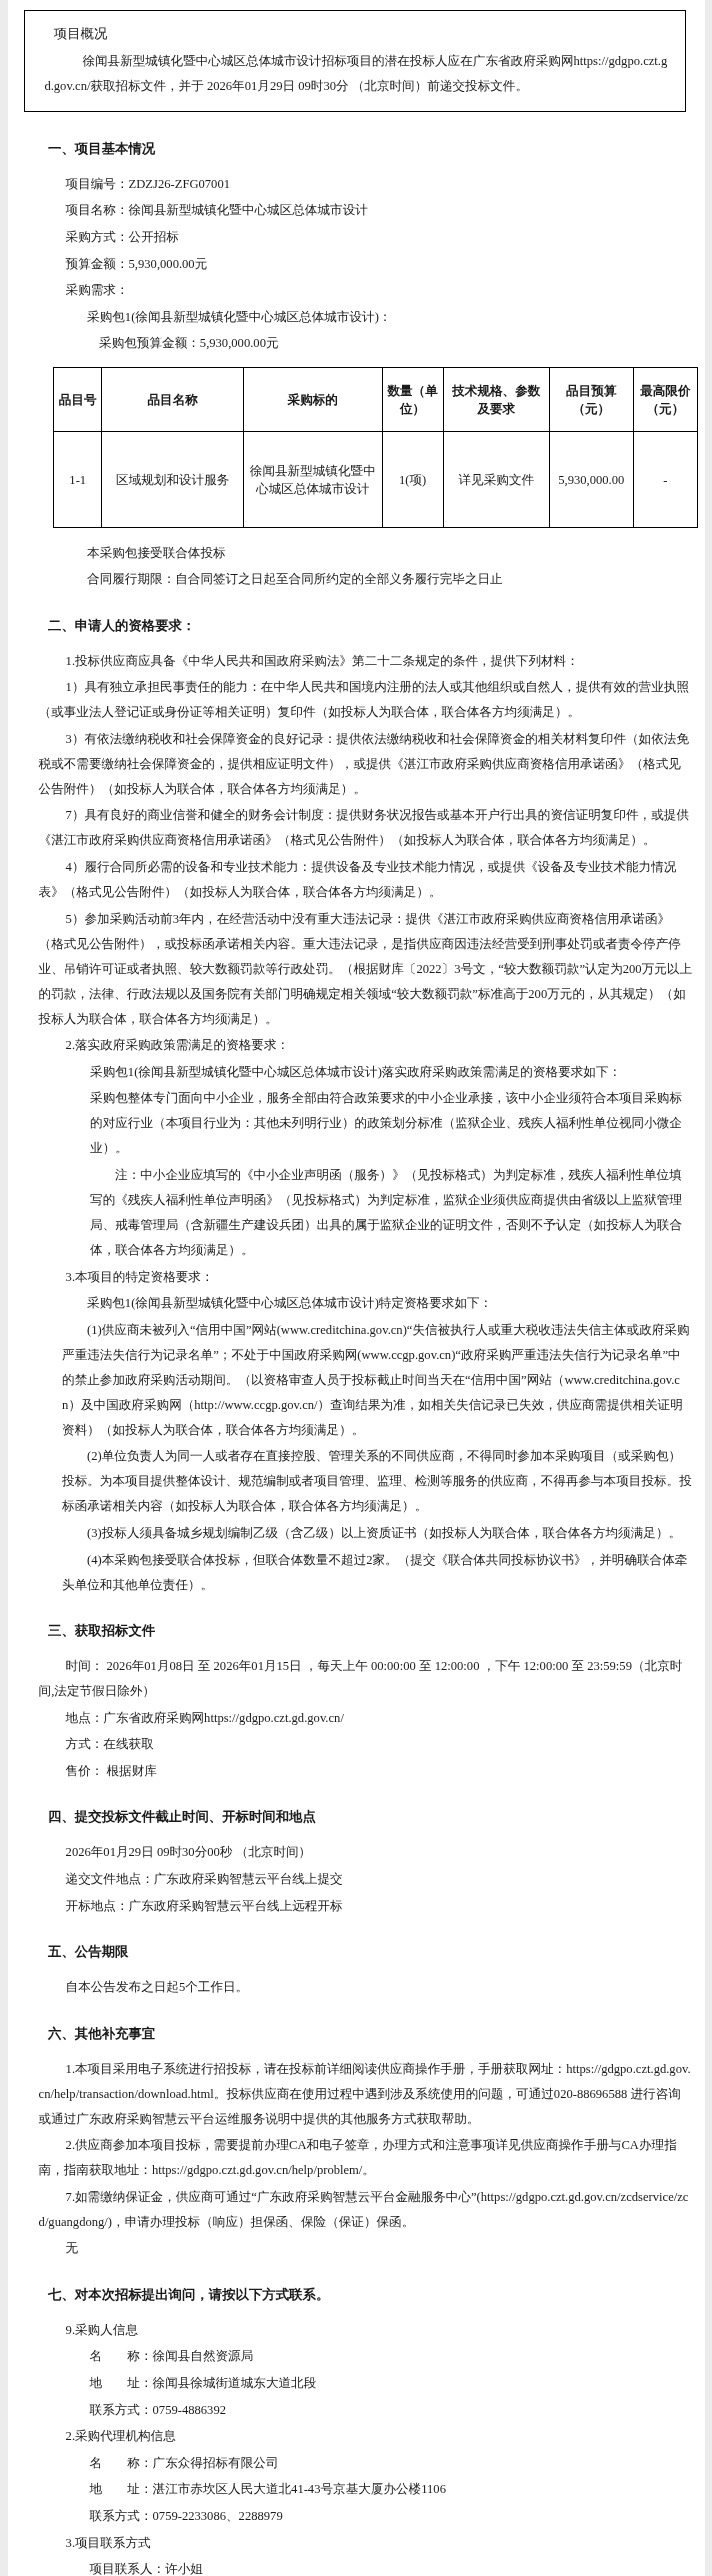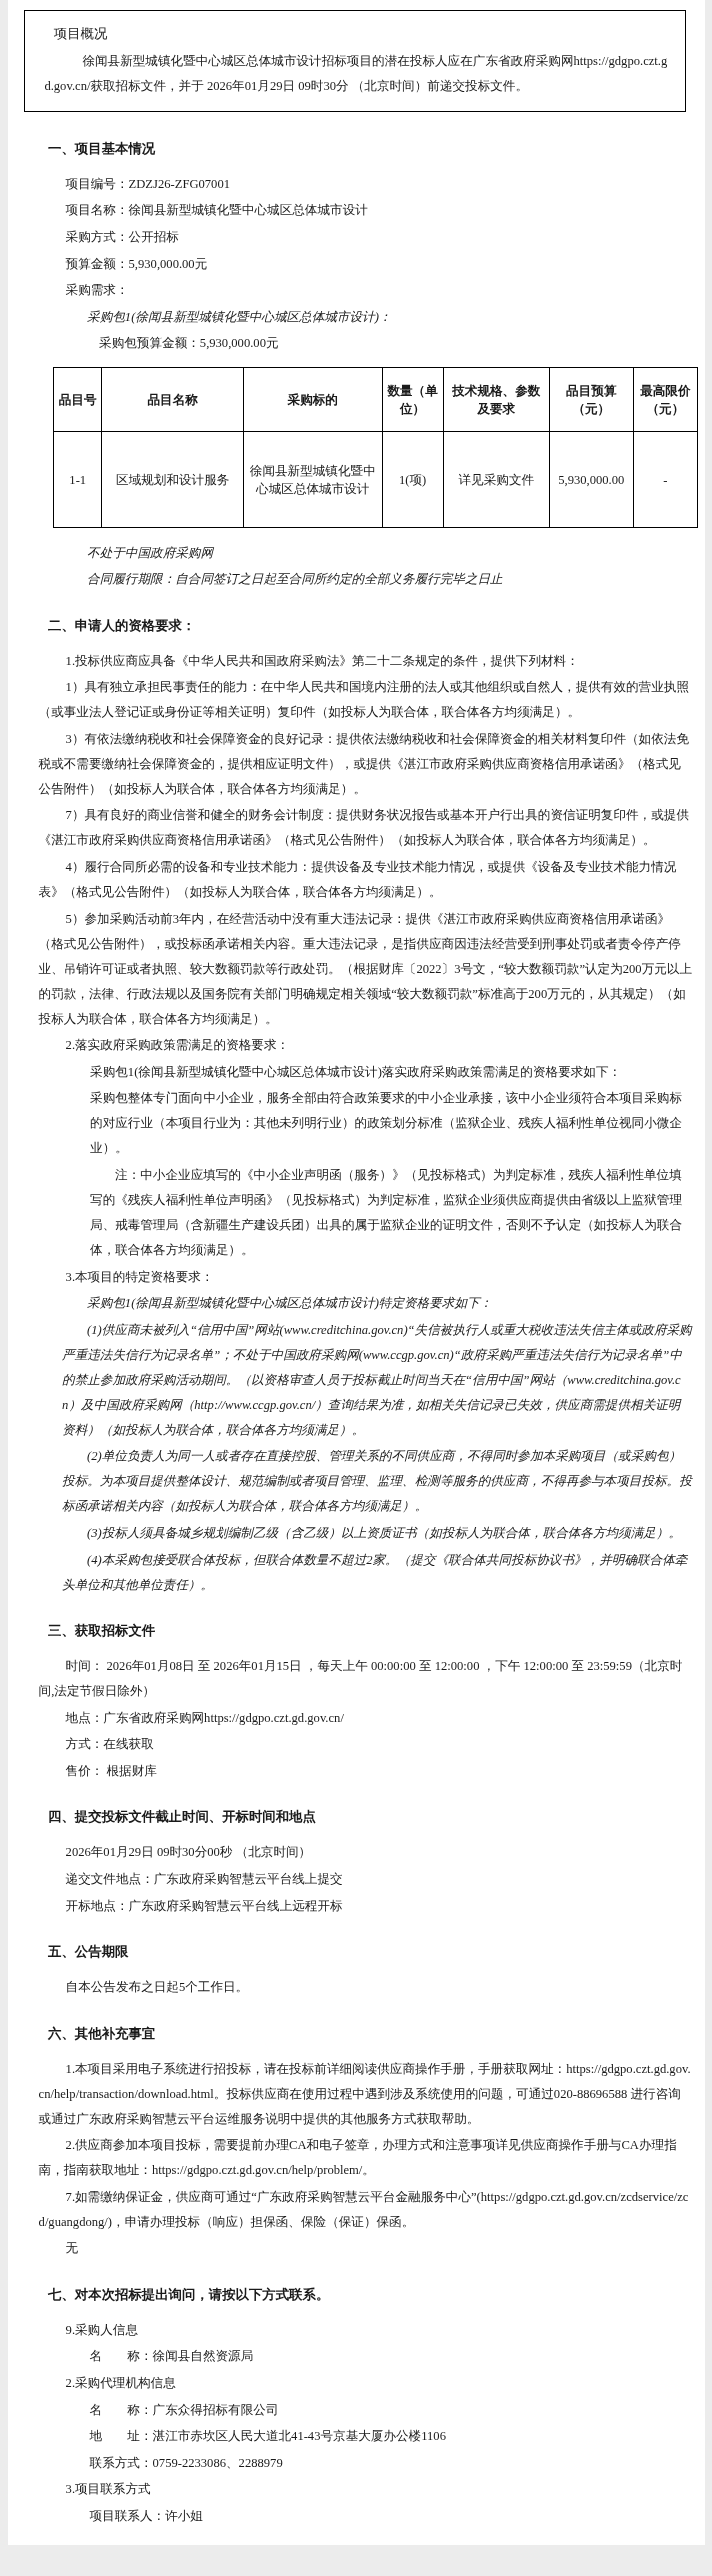--- a/index.html
+++ b/index.html
@@ -39,21 +39,21 @@
   }
   
   .sec-h {
     font-weight: bold;
     font-size: 13.4px;
     margin: 20.5px 0 11px 0;
     padding-left: 30px;
   }
   p { margin: 0 0 1.6px 0; word-break: break-all; }
   .p1 { padding-left: 20.5px; text-indent: 27px; }
-  .p2 { padding-left: 44px; text-indent: 25px; font-style: italic; }
+  .p2 { padding-left: 44px; text-indent: 25px; }
   .p3 { padding-left: 44px; text-indent: 27.5px; }
   .pol { padding-left: 72px; text-indent: 0; }
   .pol-note { padding-left: 72px; text-indent: 25px; }
   .pkg-budget { padding-left: 44px; text-indent: 37px; }
   
   table.items {
     border-collapse: collapse;
     table-layout: fixed;
     width: 645px;
     margin: 11px 0 12.6px 35px;
@@ -117,21 +117,21 @@
           <td>区域规划和设计服务</td>
           <td>徐闻县新型城镇化暨中心城区总体城市设计</td>
           <td>1(项)</td>
           <td>详见采购文件</td>
           <td>5,930,000.00</td>
           <td>-</td>
         </tr>
       </tbody>
     </table>
 
-    <p class="p2">不处于中国政府采购网</p>
+    <p class="p2">本采购包接受联合体投标</p>
     <p class="p2">合同履行期限：自合同签订之日起至合同所约定的全部义务履行完毕之日止</p>
 
     <div class="sec-h">二、申请人的资格要求：</div>
     <p class="p1">1.投标供应商应具备《中华人民共和国政府采购法》第二十二条规定的条件，提供下列材料：</p>
     <p class="p1">1）具有独立承担民事责任的能力：在中华人民共和国境内注册的法人或其他组织或自然人，提供有效的营业执照（或事业法人登记证或身份证等相关证明）复印件（如投标人为联合体，联合体各方均须满足）。</p>
     <p class="p1">3）有依法缴纳税收和社会保障资金的良好记录：提供依法缴纳税收和社会保障资金的相关材料复印件（如依法免税或不需要缴纳社会保障资金的，提供相应证明文件），或提供《湛江市政府采购供应商资格信用承诺函》（格式见公告附件）（如投标人为联合体，联合体各方均须满足）。</p>
     <p class="p1">7）具有良好的商业信誉和健全的财务会计制度：提供财务状况报告或基本开户行出具的资信证明复印件，或提供《湛江市政府采购供应商资格信用承诺函》（格式见公告附件）（如投标人为联合体，联合体各方均须满足）。</p>
     <p class="p1">4）履行合同所必需的设备和专业技术能力：提供设备及专业技术能力情况，或提供《设备及专业技术能力情况表》（格式见公告附件）（如投标人为联合体，联合体各方均须满足）。</p>
     <p class="p1">5）参加采购活动前3年内，在经营活动中没有重大违法记录：提供《湛江市政府采购供应商资格信用承诺函》（格式见公告附件），或投标函承诺相关内容。重大违法记录，是指供应商因违法经营受到刑事处罚或者责令停产停业、吊销许可证或者执照、较大数额罚款等行政处罚。（根据财库〔2022〕3号文，“较大数额罚款”认定为200万元以上的罚款，法律、行政法规以及国务院有关部门明确规定相关领域“较大数额罚款”标准高于200万元的，从其规定）（如投标人为联合体，联合体各方均须满足）。</p>
     <p class="p1">2.落实政府采购政策需满足的资格要求：</p>
@@ -161,20 +161,22 @@
 
     <div class="sec-h">六、其他补充事宜</div>
     <p class="p1">1.本项目采用电子系统进行招投标，请在投标前详细阅读供应商操作手册，手册获取网址：https://gdgpo.czt.gd.gov.cn/help/transaction/download.html。投标供应商在使用过程中遇到涉及系统使用的问题，可通过020-88696588 进行咨询或通过广东政府采购智慧云平台运维服务说明中提供的其他服务方式获取帮助。</p>
     <p class="p1">2.供应商参加本项目投标，需要提前办理CA和电子签章，办理方式和注意事项详见供应商操作手册与CA办理指南，指南获取地址：https://gdgpo.czt.gd.gov.cn/help/problem/。</p>
     <p class="p1">7.如需缴纳保证金，供应商可通过“广东政府采购智慧云平台金融服务中心”(https://gdgpo.czt.gd.gov.cn/zcdservice/zcd/guangdong/)，申请办理投标（响应）担保函、保险（保证）保函。</p>
     <p class="p1">无</p>
 
     <div class="sec-h">七、对本次招标提出询问，请按以下方式联系。</div>
     <p class="p1">9.采购人信息</p>
     <p class="p3">名　　称：徐闻县自然资源局</p>
+    <p class="p3">地　　址：徐闻县徐城街道城东大道北段</p>
+    <p class="p3">联系方式：0759-4886392</p>
     <p class="p1">2.采购代理机构信息</p>
     <p class="p3">名　　称：广东众得招标有限公司</p>
     <p class="p3">地　　址：湛江市赤坎区人民大道北41-43号京基大厦办公楼1106</p>
     <p class="p3">联系方式：0759-2233086、2288979</p>
     <p class="p1">3.项目联系方式</p>
     <p class="p3">项目联系人：许小姐</p>
 
   </div>
 </div>
 

